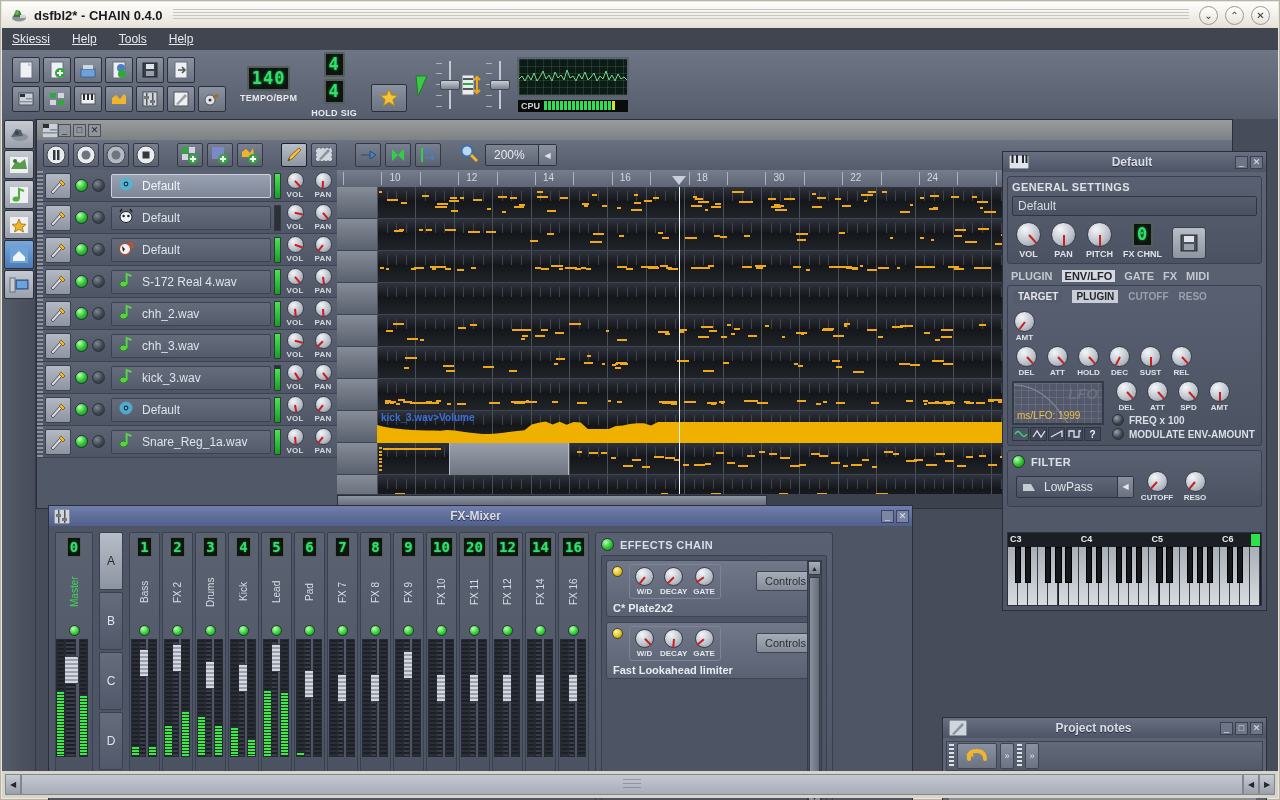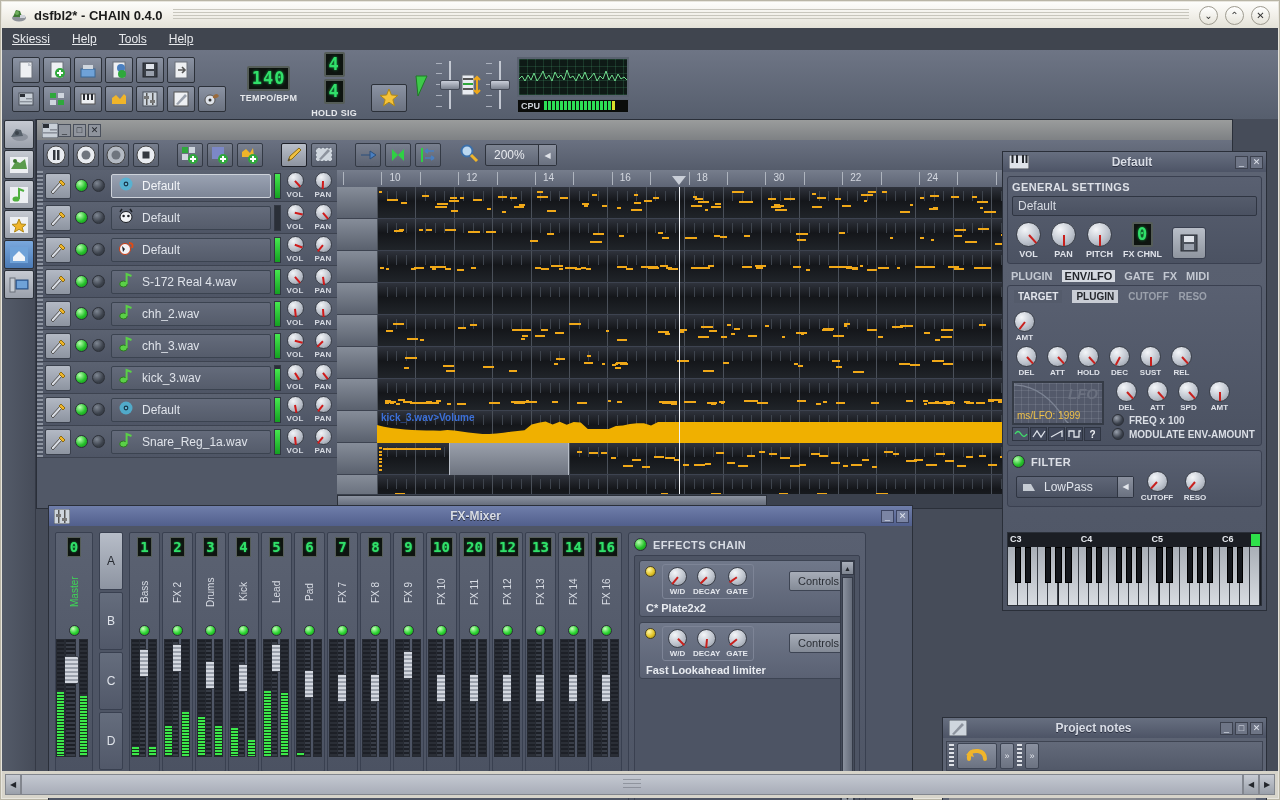--- a/index.html
+++ b/index.html
@@ -2979,35 +2979,20 @@
                   <div class="fhandle" style="left:0px;bottom:47%;"></div>
                   <div class="meter" style="left:-1px;height:118px;">
                     <i style="height:0%"></i>
                   </div>
                   <div class="meter" style="left:16px;height:118px;">
                     <i style="height:0%"></i>
                   </div>
                 </div>
               </div>
               <div class="strip">
-                <div class="snum"><span>13</span></div>
-                <div class="sname">FX 13</div>
-                <div class="sled"></div>
-                <div class="fader-area">
-                  <div class="frail" style="left:3px;"></div>
-                  <div class="fhandle" style="left:0px;bottom:47%;"></div>
-                  <div class="meter" style="left:-1px;height:118px;">
-                    <i style="height:0%"></i>
-                  </div>
-                  <div class="meter" style="left:16px;height:118px;">
-                    <i style="height:0%"></i>
-                  </div>
-                </div>
-              </div>
-              <div class="strip">
                 <div class="snum"><span>14</span></div>
                 <div class="sname">FX 14</div>
                 <div class="sled"></div>
                 <div class="fader-area">
                   <div class="frail" style="left:3px;"></div>
                   <div class="fhandle" style="left:0px;bottom:47%;"></div>
                   <div class="meter" style="left:-1px;height:118px;">
                     <i style="height:0%"></i>
                   </div>
                   <div class="meter" style="left:16px;height:118px;">

